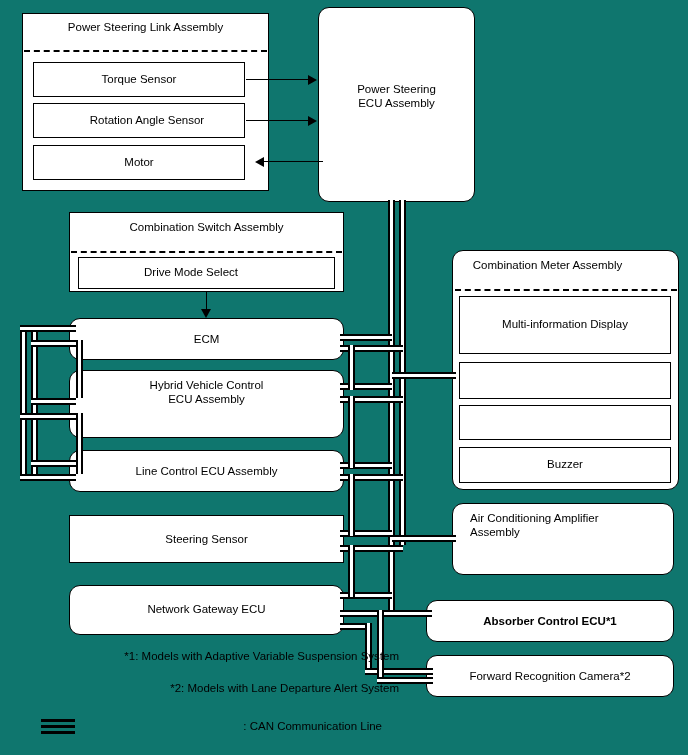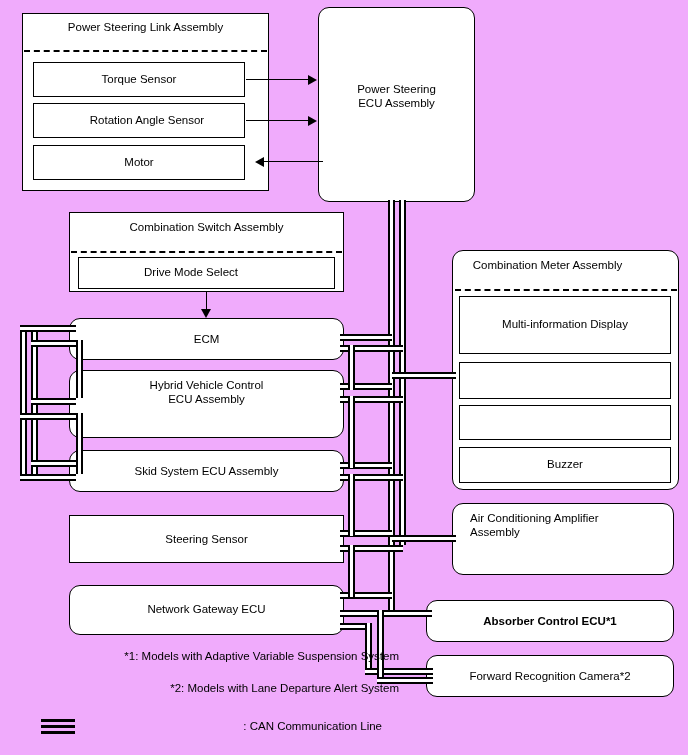--- a/index.html
+++ b/index.html
@@ -1,17 +1,17 @@
 <!DOCTYPE html>
 <html><head>
 <meta charset="utf-8">
 <style>
   html,body{margin:0;padding:0;background:#fff;}
   body{font-family:"Liberation Sans", sans-serif;color:#000;}
-  #stage{position:relative;width:688px;height:755px;overflow:hidden;background:#f0abfc;}
+  #stage{position:relative;width:688px;height:755px;overflow:hidden;background:#0f766e;}
 
   .box{position:absolute;border:1.6px solid #000;background:#fff;box-sizing:border-box;}
   .ecu{border-radius:11px;}
   .sq{border-radius:0;}
   .inner{border-width:1.4px;}
 
   .lbl{position:absolute;box-sizing:border-box;font-size:11.5px;line-height:14px;
        color:#000;white-space:pre-line;}
   .ctr{text-align:center;width:100%;left:0;}
   .lft{text-align:left;}
@@ -78,21 +78,21 @@
   <div class="head d" style="left:201px;top:309px;"></div>
 
   <div class="box ecu" style="left:69px;top:318px;width:275px;height:42px;"></div>
   <div class="lbl ctr" style="left:69px;top:332px;width:275px;">ECM</div>
 
   <div class="box ecu" style="left:69px;top:370px;width:275px;height:68px;"></div>
   <div class="lbl ctr" style="left:69px;top:378px;width:275px;">Hybrid Vehicle Control
 ECU Assembly</div>
 
   <div class="box ecu" style="left:69px;top:450px;width:275px;height:42px;"></div>
-  <div class="lbl ctr" style="left:69px;top:464px;width:275px;">Skid System ECU Assembly</div>
+  <div class="lbl ctr" style="left:69px;top:464px;width:275px;">Line Control ECU Assembly</div>
 
   <div class="box sq" style="left:69px;top:515px;width:275px;height:48px;"></div>
   <div class="lbl ctr" style="left:69px;top:532px;width:275px;">Steering Sensor</div>
 
   <div class="box ecu" style="left:69px;top:585px;width:275px;height:50px;"></div>
   <div class="lbl ctr" style="left:69px;top:602px;width:275px;">Network Gateway ECU</div>
 
   <div class="box ecu" style="left:452px;top:250px;width:227px;height:240px;"></div>
   <div class="lbl ctr" style="left:452px;top:258px;width:191px;">Combination Meter Assembly</div>
   <div class="dash" style="left:455px;top:289px;width:222px;"></div>

